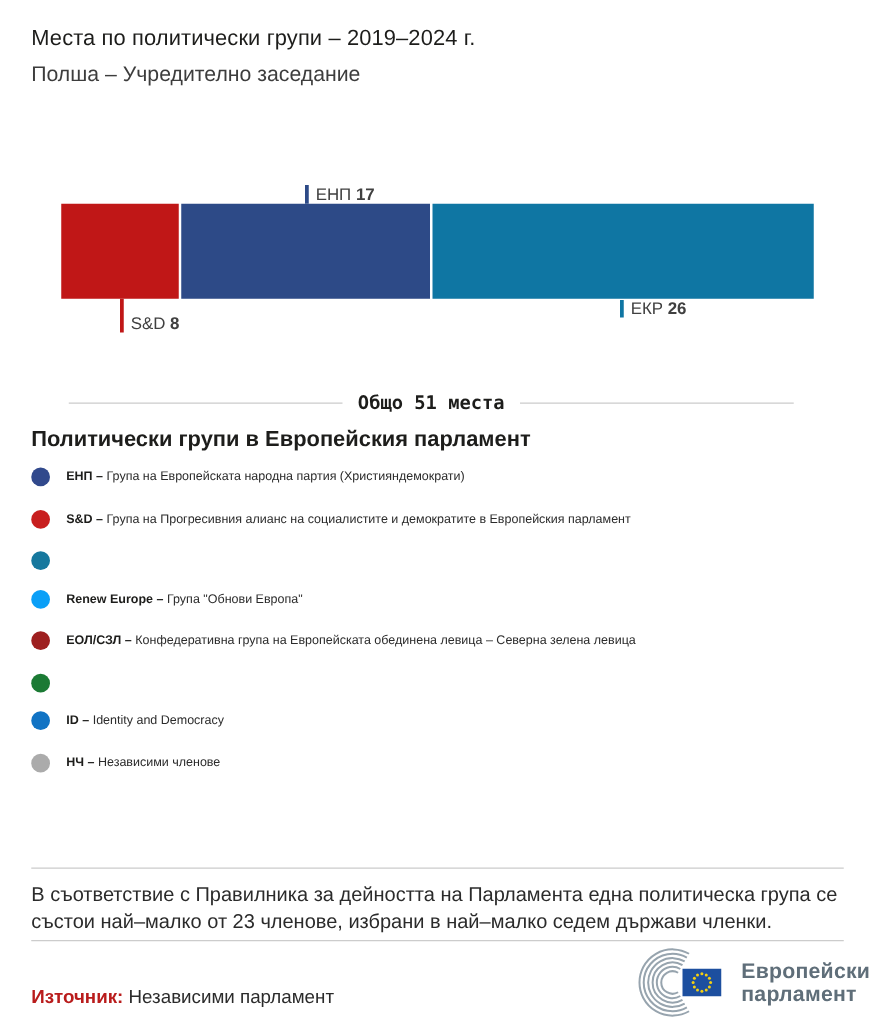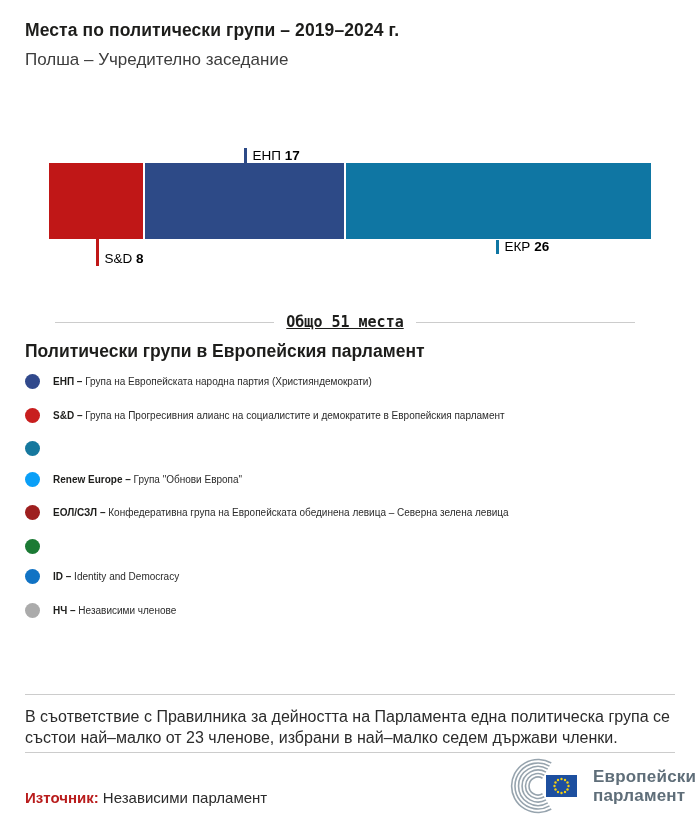--- a/index.html
+++ b/index.html
@@ -1,42 +1,42 @@
 <!DOCTYPE html>
 <html><head>
 <meta charset="utf-8">
 <style>
   * { margin:0; padding:0; box-sizing:border-box; }
   html,body { background:#fff; }
   body { font-family:"Liberation Sans","DejaVu Sans",sans-serif; color:#1d1d1b; }
   .page { position:relative; width:700px; height:822px; background:#fff; overflow:hidden; }
 
   
-  .title { position:absolute; left:25px; top:20px; font-size:17.5px; font-weight:700; color:#1d1d1b; letter-spacing:.1px; }
+  .title { position:absolute; left:25px; top:20px; font-size:17.5px; font-weight:400; color:#1d1d1b; letter-spacing:.1px; }
   .subtitle { position:absolute; left:25px; top:50px; font-size:17px; font-weight:400; color:#3d3d3d; }
 
   
   .seat-bar { position:absolute; left:49px; top:163px; width:602px; height:76px; display:flex; gap:2px; }
   .seat-bar .seg { height:100%; }
 
-  .bar-label { position:absolute; display:flex; font-size:13.5px; color:#000000;justify-content:flex-end; }
+  .bar-label { position:absolute; display:flex; font-size:13.5px; color:#404040;justify-content:flex-end; }
   .bar-label .tick { width:2.5px; flex:none; }
   .bar-label .bl-text { margin-left:6px; white-space:nowrap; line-height:15px; }
   .bar-label b { font-weight:700; }
   .label-enp { left:244px; top:148px; align-items:flex-start; }
   .label-enp .tick { height:15px; }
   .label-sd { left:96px; top:239px; align-items:flex-end; }
   .label-sd .tick { height:27px; }
   .label-ekr { left:496px; top:239px; align-items:flex-end; }
   .label-ekr .tick { height:14px; }
 
   
   .total-divider { position:absolute; left:55px; top:312px; width:580px; height:20px; display:flex; align-items:center; }
   .total-divider .line { flex:1; height:1px; background:#cccccc; }
-  .total-divider .total-text { margin:0 12px; font-family:"DejaVu Sans Mono","Liberation Mono",monospace; font-size:15px; font-weight:700; color:#1d1d1b; white-space:nowrap;text-decoration:underline; }
+  .total-divider .total-text { margin:0 12px; font-family:"DejaVu Sans Mono","Liberation Mono",monospace; font-size:15px; font-weight:700; color:#1d1d1b; white-space:nowrap; }
 
   
   .legend-heading { position:absolute; left:25px; top:341px; font-size:17.5px; font-weight:700; color:#1d1d1b; }
   .legend-list { position:absolute; left:25px; top:372px; width:632px; }
   .legend-item { display:flex; align-items:flex-start; margin-bottom:13.5px; }
   .legend-item .dot { flex:none; width:15px; height:15px; border-radius:50%; margin-top:2px; }
   .legend-item .legend-text { margin-left:13px; font-size:10px; line-height:20px; color:#2b2b2b; }
   .legend-item .legend-text b { color:#1d1d1b; }
 
   

